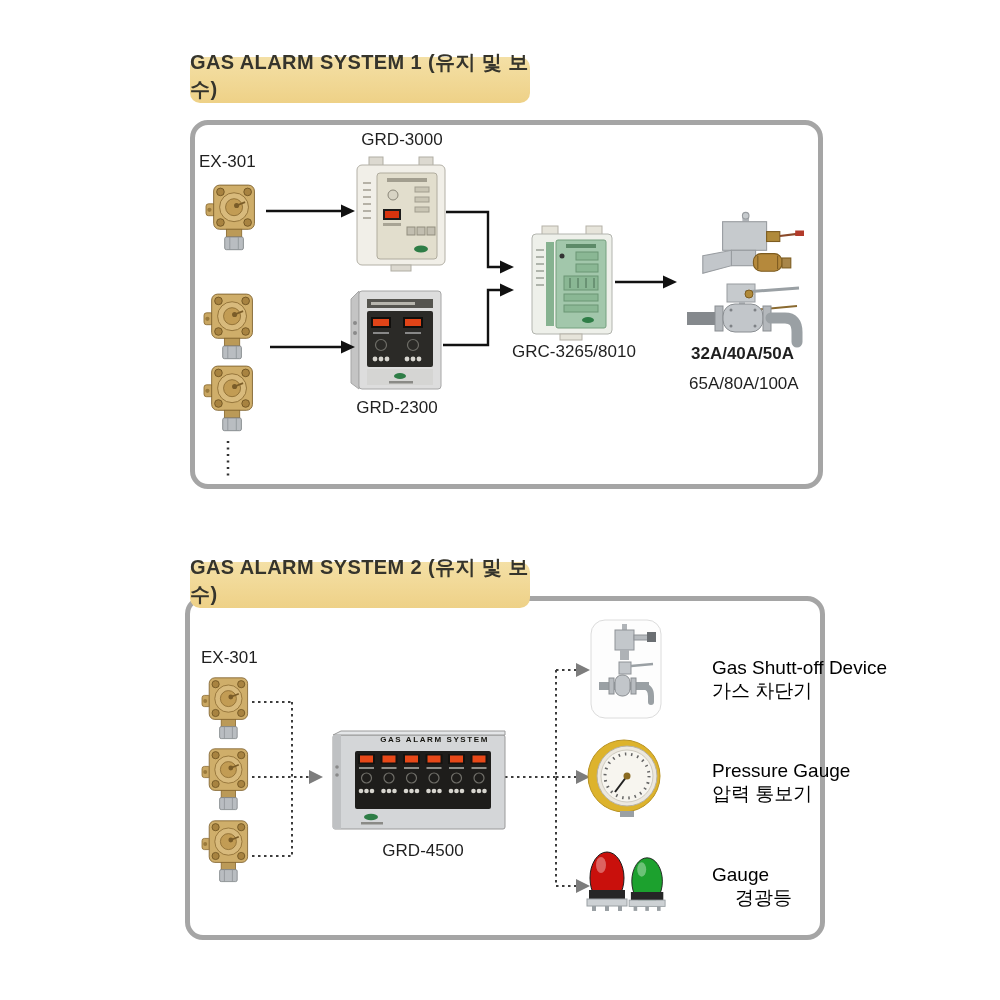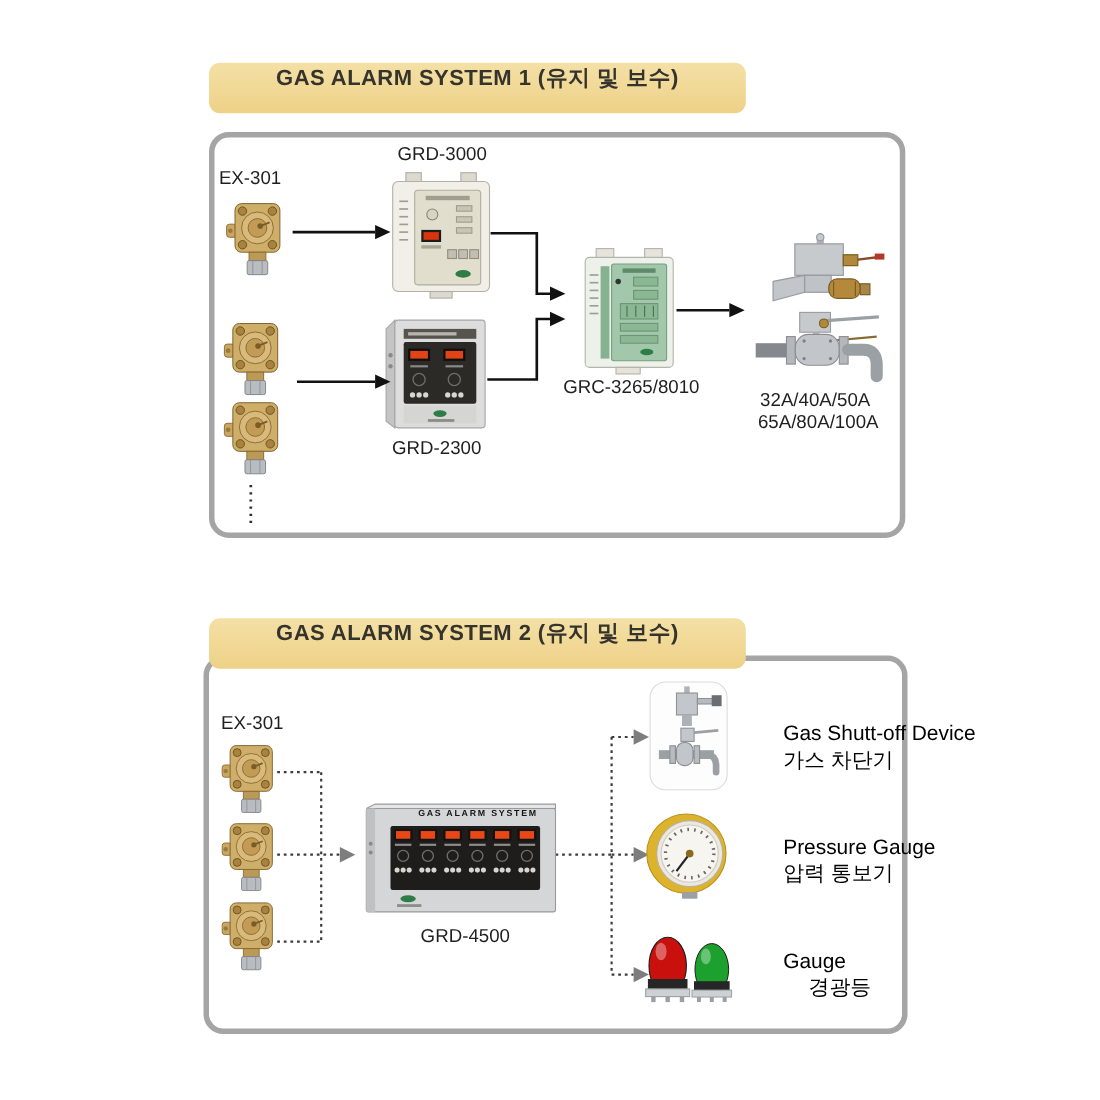--- a/index.html
+++ b/index.html
@@ -1,23 +1,23 @@
 <!DOCTYPE html>
 <html><head>
 <meta charset="utf-8">
 <style>
   html,body{margin:0;padding:0;}
   body{
     width:1000px;height:1000px;position:relative;background:#ffffff;
     font-family:"Liberation Sans",sans-serif;color:#222;overflow:hidden;
   }
   .banner{
-    position:absolute;width:488px;height:46px;border-radius:10px;
+    position:absolute;width:340px;height:46px;border-radius:10px;
     background:linear-gradient(#f4e0a6,#eed187);
-    display:flex;align-items:flex-start;justify-content:center;
+    display:flex;align-items:flex-end;justify-content:center;
     font-size:20px;font-weight:600;color:#35342c;letter-spacing:.4px;z-index:3;
   }
   .frame{
     position:absolute;border:5px solid #a5a5a5;border-radius:18px;
     background:#ffffff;box-sizing:border-box;z-index:0;
   }
   .label{position:absolute;font-size:17px;color:#1f1f1f;z-index:3;white-space:nowrap;}
   .label.center{text-align:center;}
   .small-label{position:absolute;font-size:19px;color:#000000;z-index:3;white-space:nowrap;margin-left:35px;}
   .panel-face-title{
@@ -31,21 +31,21 @@
 
 <div class="banner" style="left:190px;top:57px;">
   <span>GAS ALARM SYSTEM 1 (유지 및 보수)</span>
 </div>
 <div class="frame" style="left:190px;top:120px;width:633px;height:369px;"></div>
 
 <div class="label" style="left:199px;top:152px;">EX-301</div>
 <div class="label center" style="left:357px;top:130px;width:90px;">GRD-3000</div>
 <div class="label center" style="left:351px;top:398px;width:92px;">GRD-2300</div>
 <div class="label center" style="left:504px;top:342px;width:140px;">GRC-3265/8010</div>
-<div class="label" style="left:691px;top:354px;">32A/40A/50A</div>
+<div class="label" style="left:691px;top:344px;font-weight:bold;">32A/40A/50A</div>
 <div class="label" style="left:689px;top:374px;">65A/80A/100A</div>
 
 <div class="banner" style="left:190px;top:562px;">
   <span>GAS ALARM SYSTEM 2 (유지 및 보수)</span>
 </div>
 <div class="frame" style="left:185px;top:596px;width:640px;height:344px;"></div>
 
 <div class="label" style="left:201px;top:648px;">EX-301</div>
 <div class="panel-face-title">GAS ALARM SYSTEM</div>
 <div class="label center" style="left:373px;top:841px;width:100px;">GRD-4500</div>

